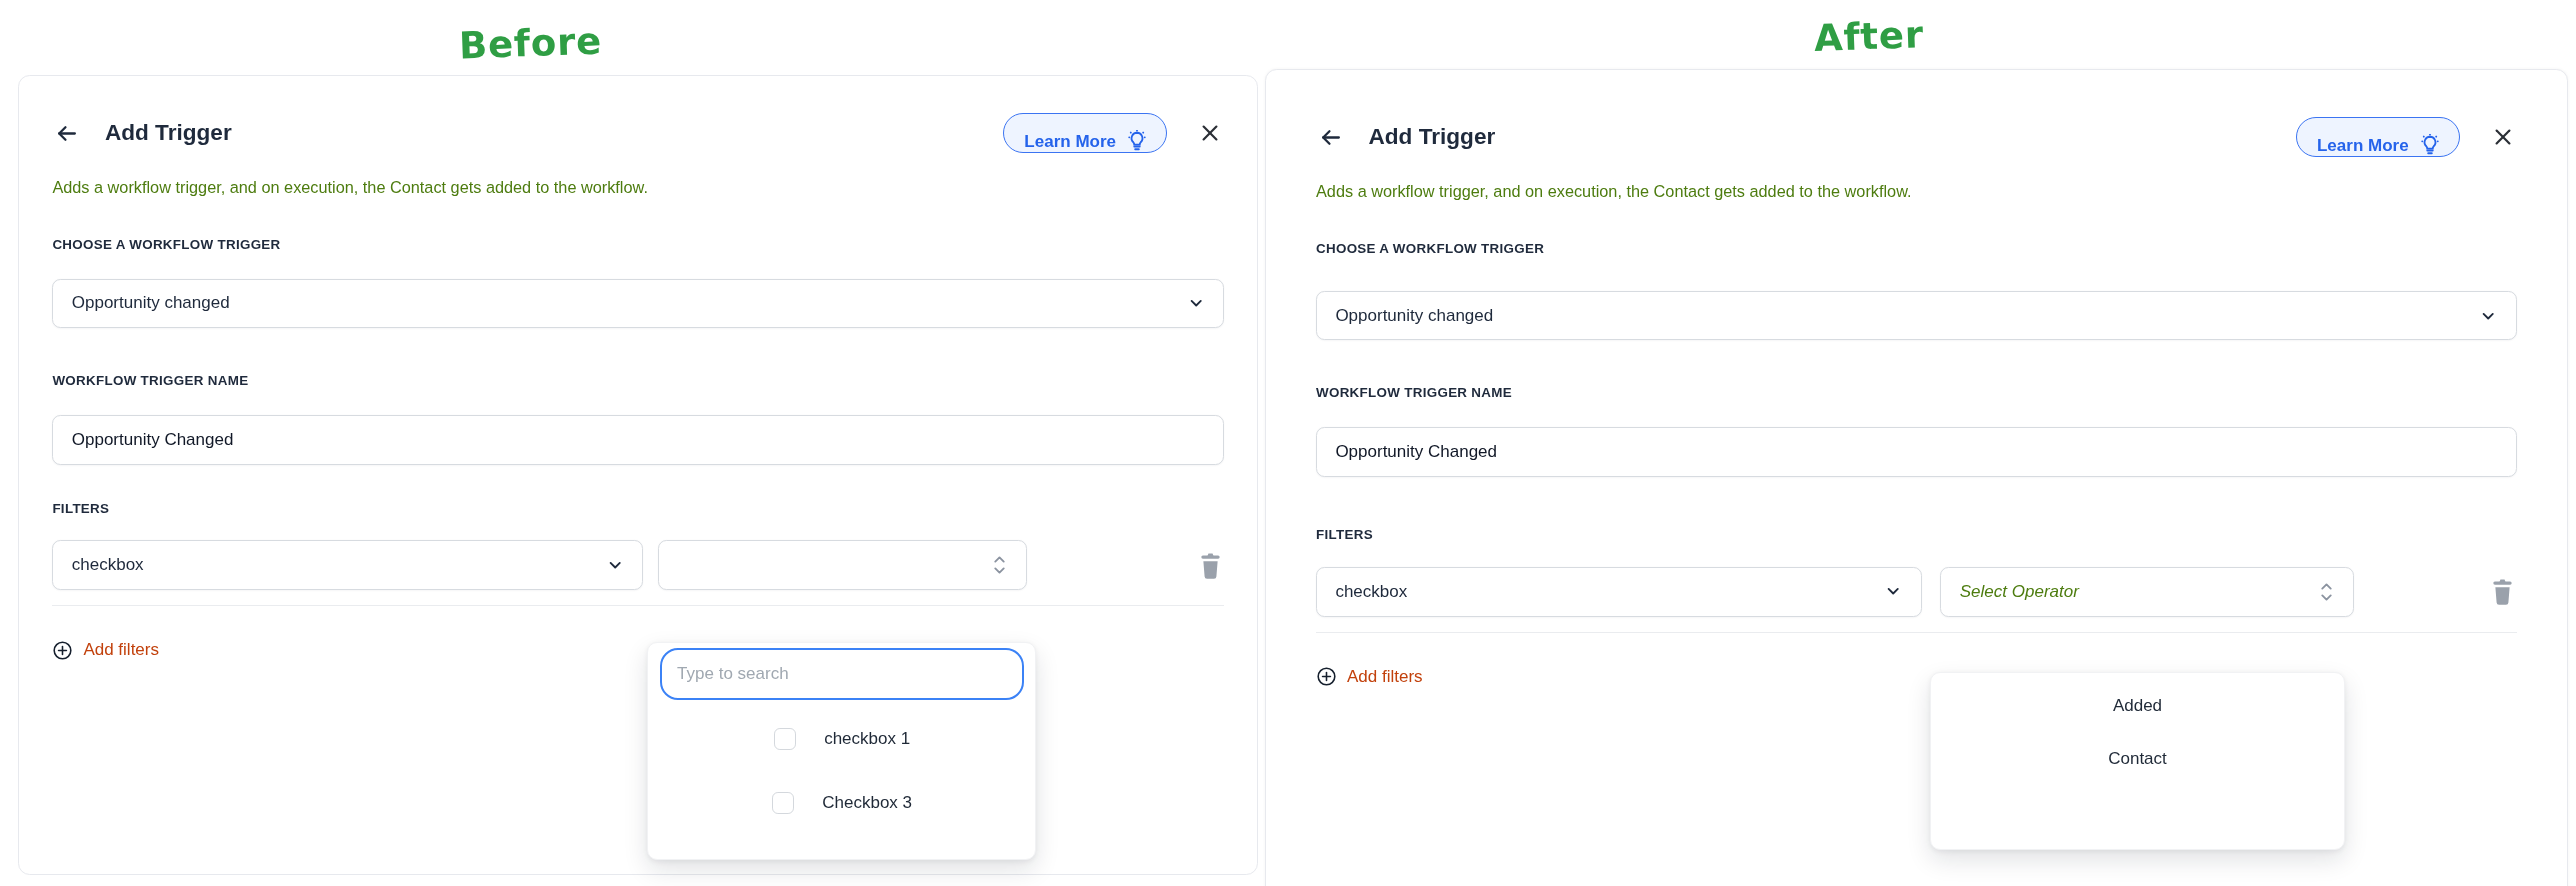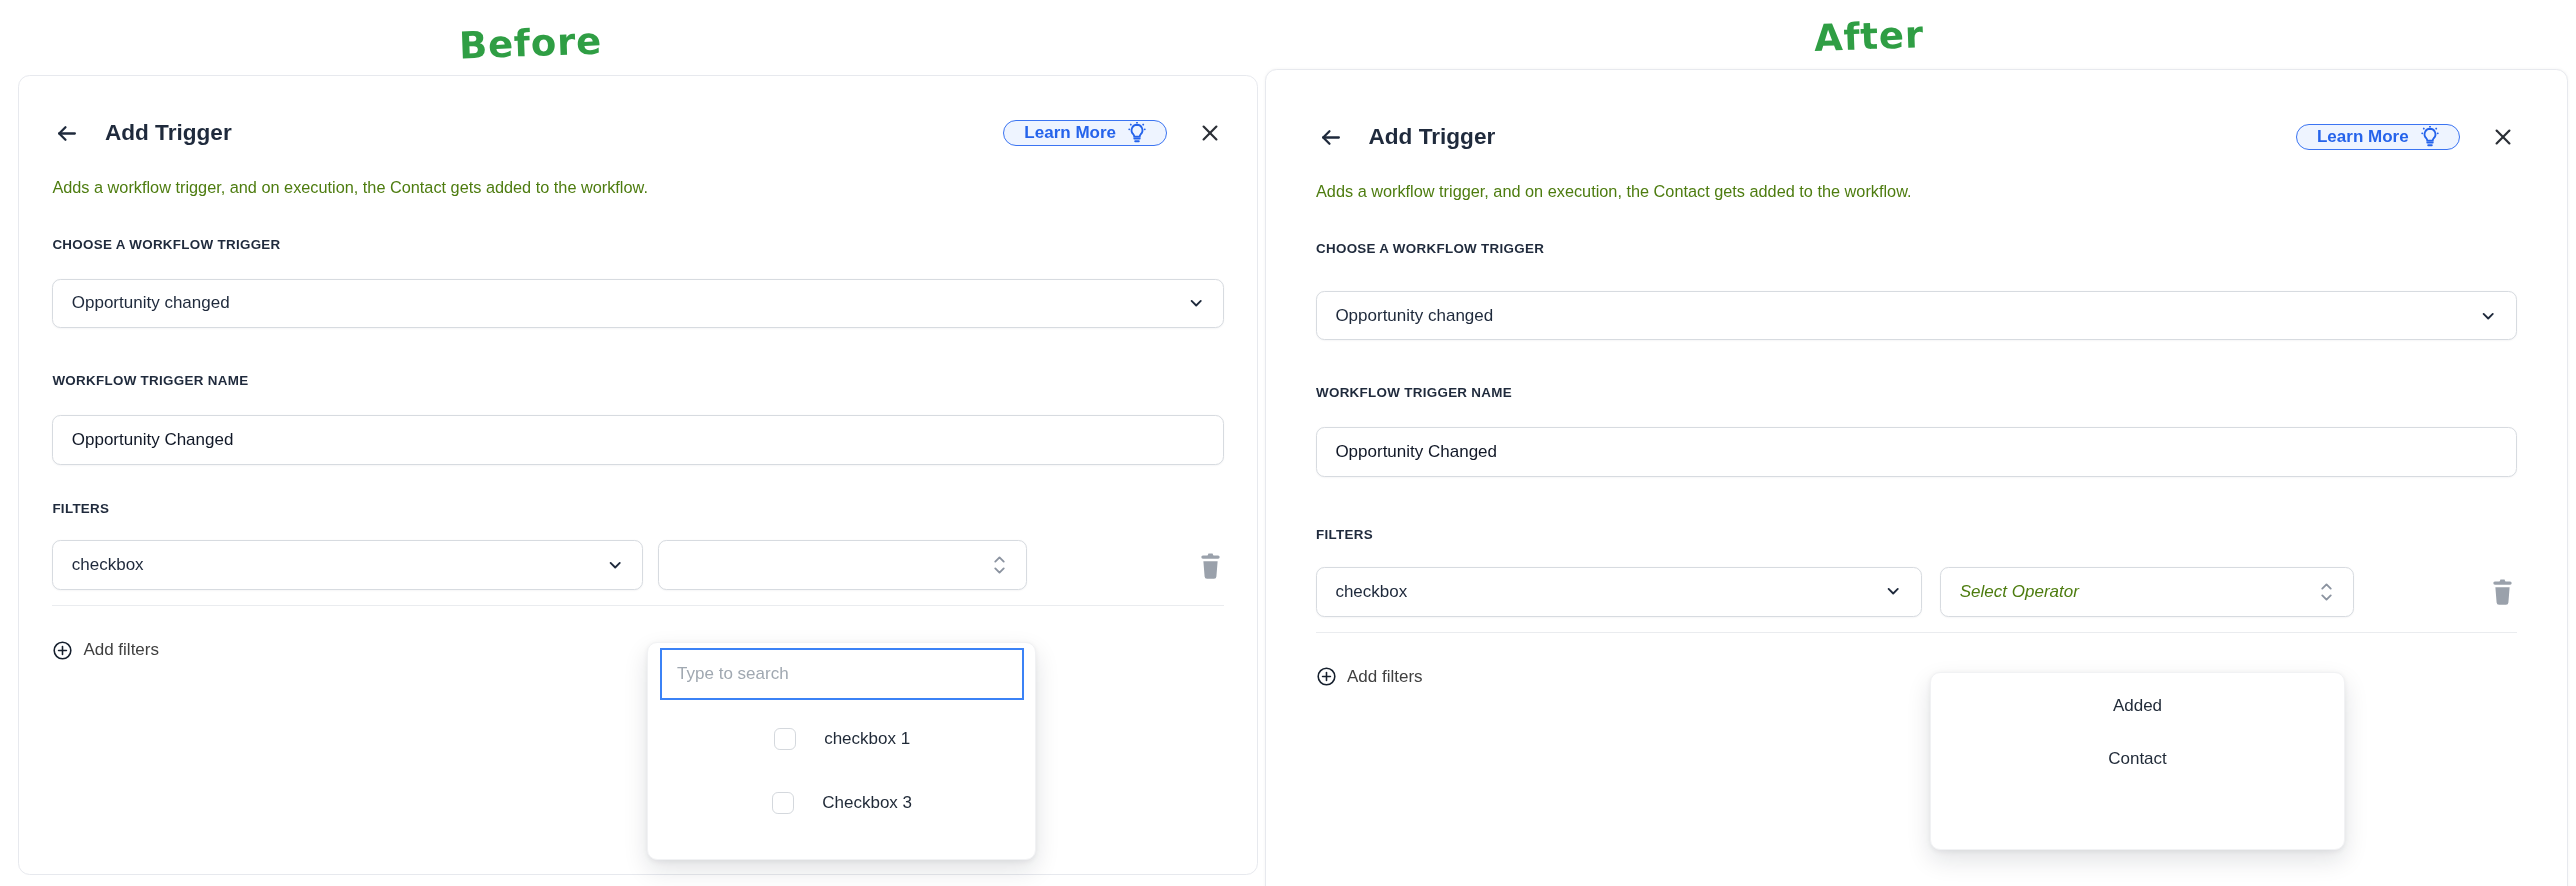--- a/index.html
+++ b/index.html
@@ -21,21 +21,21 @@
   .before .card-inner { padding:0 33px; }
   .after  .card-inner { padding:0 50px; }
 
   
   .hdr { display:flex; align-items:center; height:40px; }
   .before .hdr { margin-top:37px; }
   .after  .hdr { margin-top:47px; }
   .back-btn { width:28.5px; height:28.5px; display:flex; align-items:center; justify-content:center; cursor:pointer; }
   .panel-title { font-size:22.6px; font-weight:700; color:#1f2a3c; margin-left:24px; }
   .hdr-spacer { flex:1; }
-  .learn-more { display:flex; align-items:center; gap:10px; height:26px; padding:0 18.4px 0 20px;
+  .learn-more { display:flex; align-items:flex-end; gap:10px; height:40px; padding:0 18.4px 0 20px;
     border:1.7px solid #3b74f2; border-radius:22px; background:#eef4ff; color:#2563eb;
     font-size:17px; font-weight:700; cursor:pointer; }
   .close-btn { margin-left:28.5px; width:28.5px; height:28.5px; display:flex; align-items:center; justify-content:center; cursor:pointer; }
 
   .subtitle { margin-top:25px; font-size:16.3px; color:#4d7c0f; height:20px; }
 
   .sec-label { font-size:13.4px; font-weight:700; color:#1f2a3c; letter-spacing:0.3px; height:18.4px; }
   .before .lbl-trigger { margin-top:39px; }
   .after  .lbl-trigger { margin-top:39px; }
   .before .lbl-name { margin-top:45px; }
@@ -56,29 +56,29 @@
   .before .sel-field { width:591px; height:50px; }
   .before .sel-operator { width:369px; height:50px; margin-left:15px; }
   .after  .sel-field { width:606px; height:50px; }
   .after  .sel-operator { width:414px; height:50px; margin-left:18.4px; }
   .placeholder { color:#4d7c0f;font-style:italic; }
   .trash-btn { margin-left:auto; width:28.5px; height:33px; display:flex; align-items:center; justify-content:center; cursor:pointer; }
 
   .divider { margin-top:15px; height:0.8px; background:#eaecef; }
 
   .add-filters { margin-top:30px; display:flex; align-items:center; gap:10px; width:fit-content;
-    font-size:17px; font-weight:500; color:#404040; height:28.5px; cursor:pointer; }
+    font-size:17px; font-weight:500; color:#c2410c; height:28.5px; cursor:pointer; }
 
   
   .popover { position:absolute; background:#ffffff; border:0.8px solid #f1f2f4; border-radius:10px;
     box-shadow:0 10px 25px rgba(16,24,40,.12), 0 1.7px 5px rgba(16,24,40,.06); z-index:5; }
   .before .popover { left:628px; top:529px; width:389px; height:218px; padding:5px 11.7px 0 11.7px; }
   .after  .popover { left:664px; top:555px; width:415px; height:178px; padding:6.7px 0 0 0; }
 
-  .search-box { height:52px; border:2.5px solid #3b82f6; border-radius:0; display:flex; align-items:center; padding:0 15px; background:#fff; }
+  .search-box { height:52px; border:2.5px solid #3b82f6; border-radius:18px; display:flex; align-items:center; padding:0 15px; background:#fff; }
   .search-box input { border:none; outline:none; width:100%; font-size:17px; color:#1f2937; font-family:inherit; background:transparent; }
   .search-box input::placeholder { color:#a0a8b1; }
 
   .opt-row { height:50px; display:flex; align-items:center; cursor:pointer;justify-content:center; }
   .before .opt-row { margin-top:14px; padding:0 6.7px; }
   .before .opt-row:first-of-type { margin-top:6.7px; }
   .checkbox { width:22px; height:22px; border:1.3px solid #d4d8dd; border-radius:5.9px; background:#fff; }
   .before .opt-label { margin-left:28.5px; }
   .opt-label { font-size:17px; color:#1f2937; }
   .after .opt-row { height:53px; padding:0 18.4px; }

